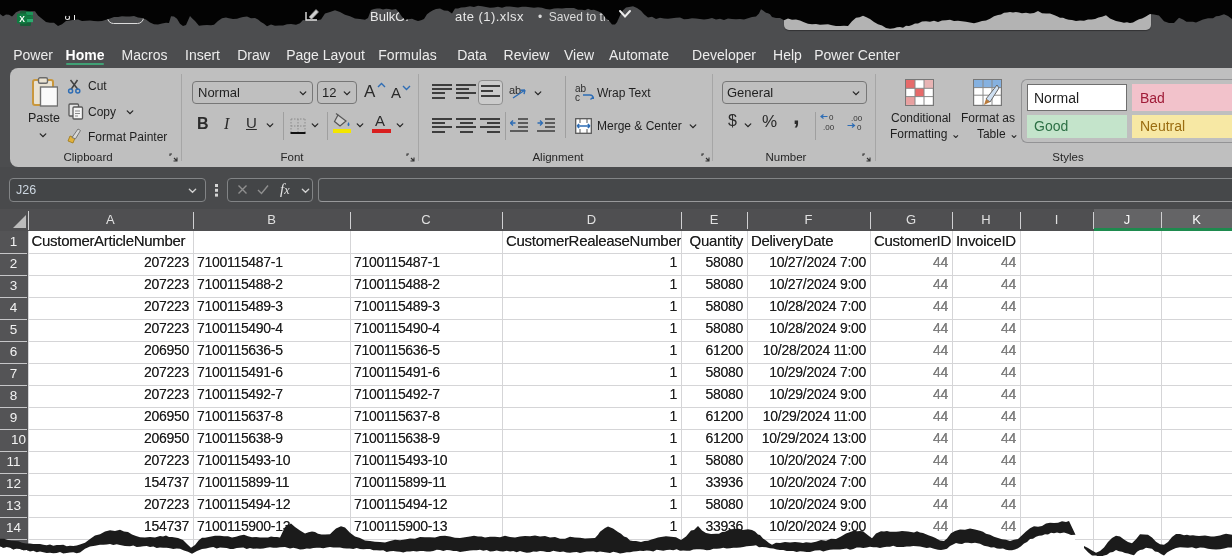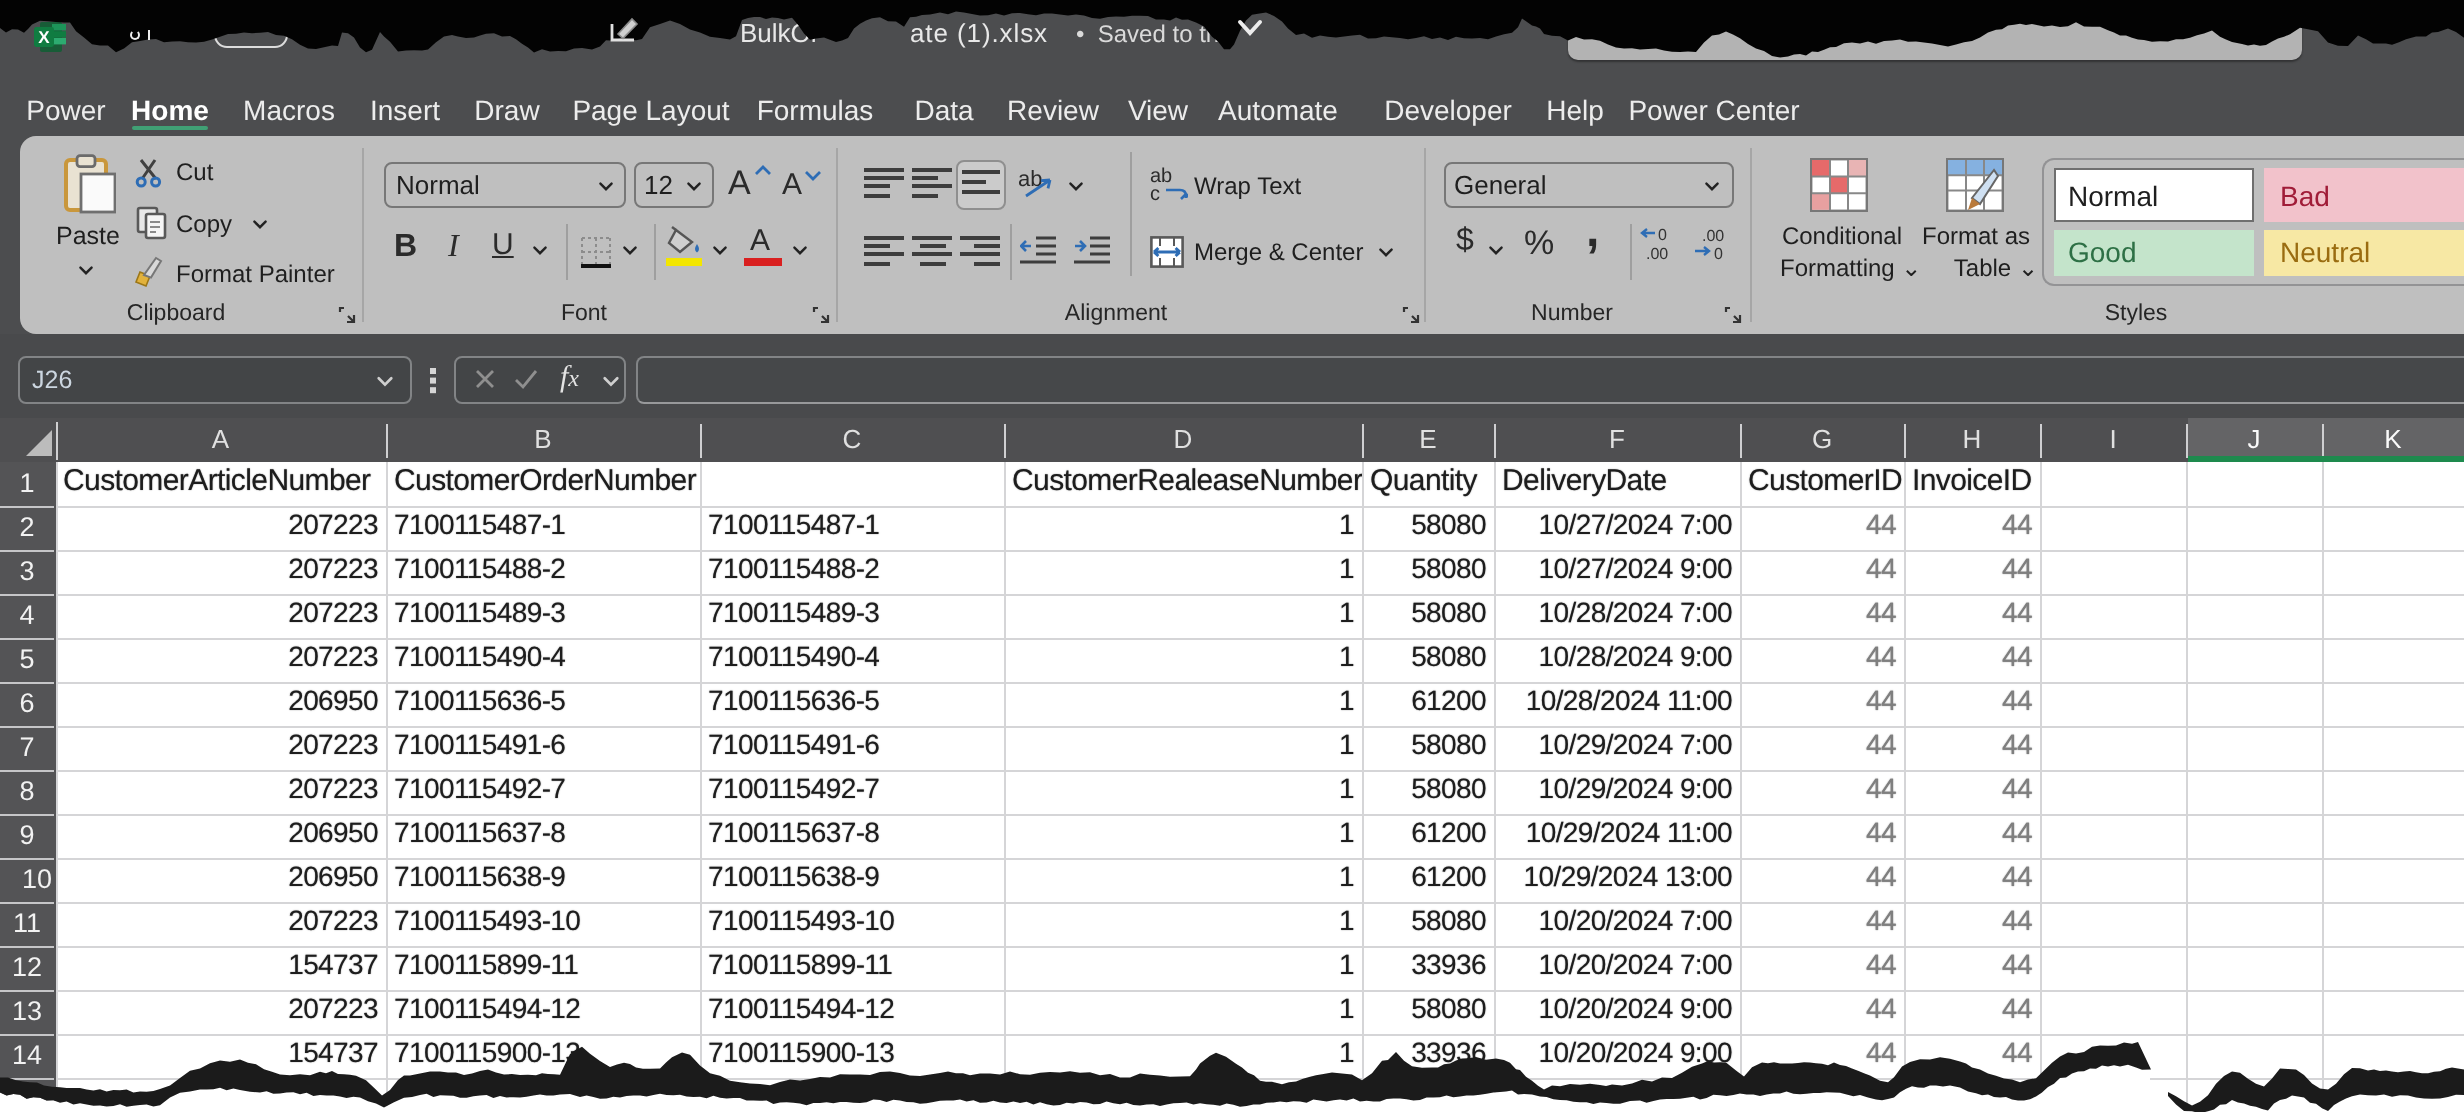--- a/index.html
+++ b/index.html
@@ -348,23 +348,22 @@
 <div class="abs" style="left:0;top:450.6px;width:27px;height:1px;background:#c6c6c8"></div>
 <div class="abs rowhdr" style="left:0;top:450.6px;width:27px;height:22.0px">11</div>
 <div class="abs" style="left:0;top:472.6px;width:27px;height:1px;background:#c6c6c8"></div>
 <div class="abs rowhdr" style="left:0;top:472.6px;width:27px;height:22.0px">12</div>
 <div class="abs" style="left:0;top:494.6px;width:27px;height:1px;background:#c6c6c8"></div>
 <div class="abs rowhdr" style="left:0;top:494.6px;width:27px;height:22.0px">13</div>
 <div class="abs" style="left:0;top:516.6px;width:27px;height:1px;background:#c6c6c8"></div>
 <div class="abs rowhdr" style="left:0;top:516.6px;width:27px;height:22.0px">14</div>
 <div class="abs" style="left:0;top:538.6px;width:27px;height:1px;background:#c6c6c8"></div>
 <div class="abs cell" style="left:27.5px;top:230.6px;width:165.5px;height:22.0px;text-align:left;color:#1d1d1d;font-size:15px;letter-spacing:-0.3px">CustomerArticleNumber</div>
-<div class="abs cell" style="left:193.0px;top:230.6px;width:157.0px;height:22.0px;text-align:left;color:#1d1d1d;font-size:15px;letter-spacing:-0.3px">CustomerOrderNumber</div>
 <div class="abs cell" style="left:502.0px;top:230.6px;width:179.0px;height:22.0px;text-align:left;color:#1d1d1d;font-size:15px;letter-spacing:-0.3px">CustomerRealeaseNumber</div>
-<div class="abs cell" style="left:681.0px;top:230.6px;width:66.0px;height:22.0px;text-align:left;color:#1d1d1d;font-size:15px;letter-spacing:-0.3px">Quantity</div>
+<div class="abs cell" style="left:681.0px;top:230.6px;width:66.0px;height:22.0px;text-align:right;color:#1d1d1d;font-size:15px;letter-spacing:-0.3px">Quantity</div>
 <div class="abs cell" style="left:747.0px;top:230.6px;width:123.0px;height:22.0px;text-align:left;color:#1d1d1d;font-size:15px;letter-spacing:-0.3px">DeliveryDate</div>
 <div class="abs cell" style="left:870.0px;top:230.6px;width:82.0px;height:22.0px;text-align:left;color:#1d1d1d;font-size:15px;letter-spacing:-0.3px">CustomerID</div>
 <div class="abs cell" style="left:952.0px;top:230.6px;width:68.0px;height:22.0px;text-align:left;color:#1d1d1d;font-size:15px;letter-spacing:-0.3px">InvoiceID</div>
 <div class="abs cell" style="left:27.5px;top:252.6px;width:165.5px;height:22.0px;text-align:right;color:#1d1d1d">207223</div>
 <div class="abs cell" style="left:193.0px;top:252.6px;width:157.0px;height:22.0px;text-align:left;color:#1d1d1d">7100115487-1</div>
 <div class="abs cell" style="left:350.0px;top:252.6px;width:152.0px;height:22.0px;text-align:left;color:#1d1d1d">7100115487-1</div>
 <div class="abs cell" style="left:502.0px;top:252.6px;width:179.0px;height:22.0px;text-align:right;color:#1d1d1d">1</div>
 <div class="abs cell" style="left:681.0px;top:252.6px;width:66.0px;height:22.0px;text-align:right;color:#1d1d1d">58080</div>
 <div class="abs cell" style="left:747.0px;top:252.6px;width:123.0px;height:22.0px;text-align:right;color:#1d1d1d">10/27/2024 7:00</div>
 <div class="abs cell" style="left:870.0px;top:252.6px;width:82.0px;height:22.0px;text-align:right;color:#7f7f7f">44</div>

